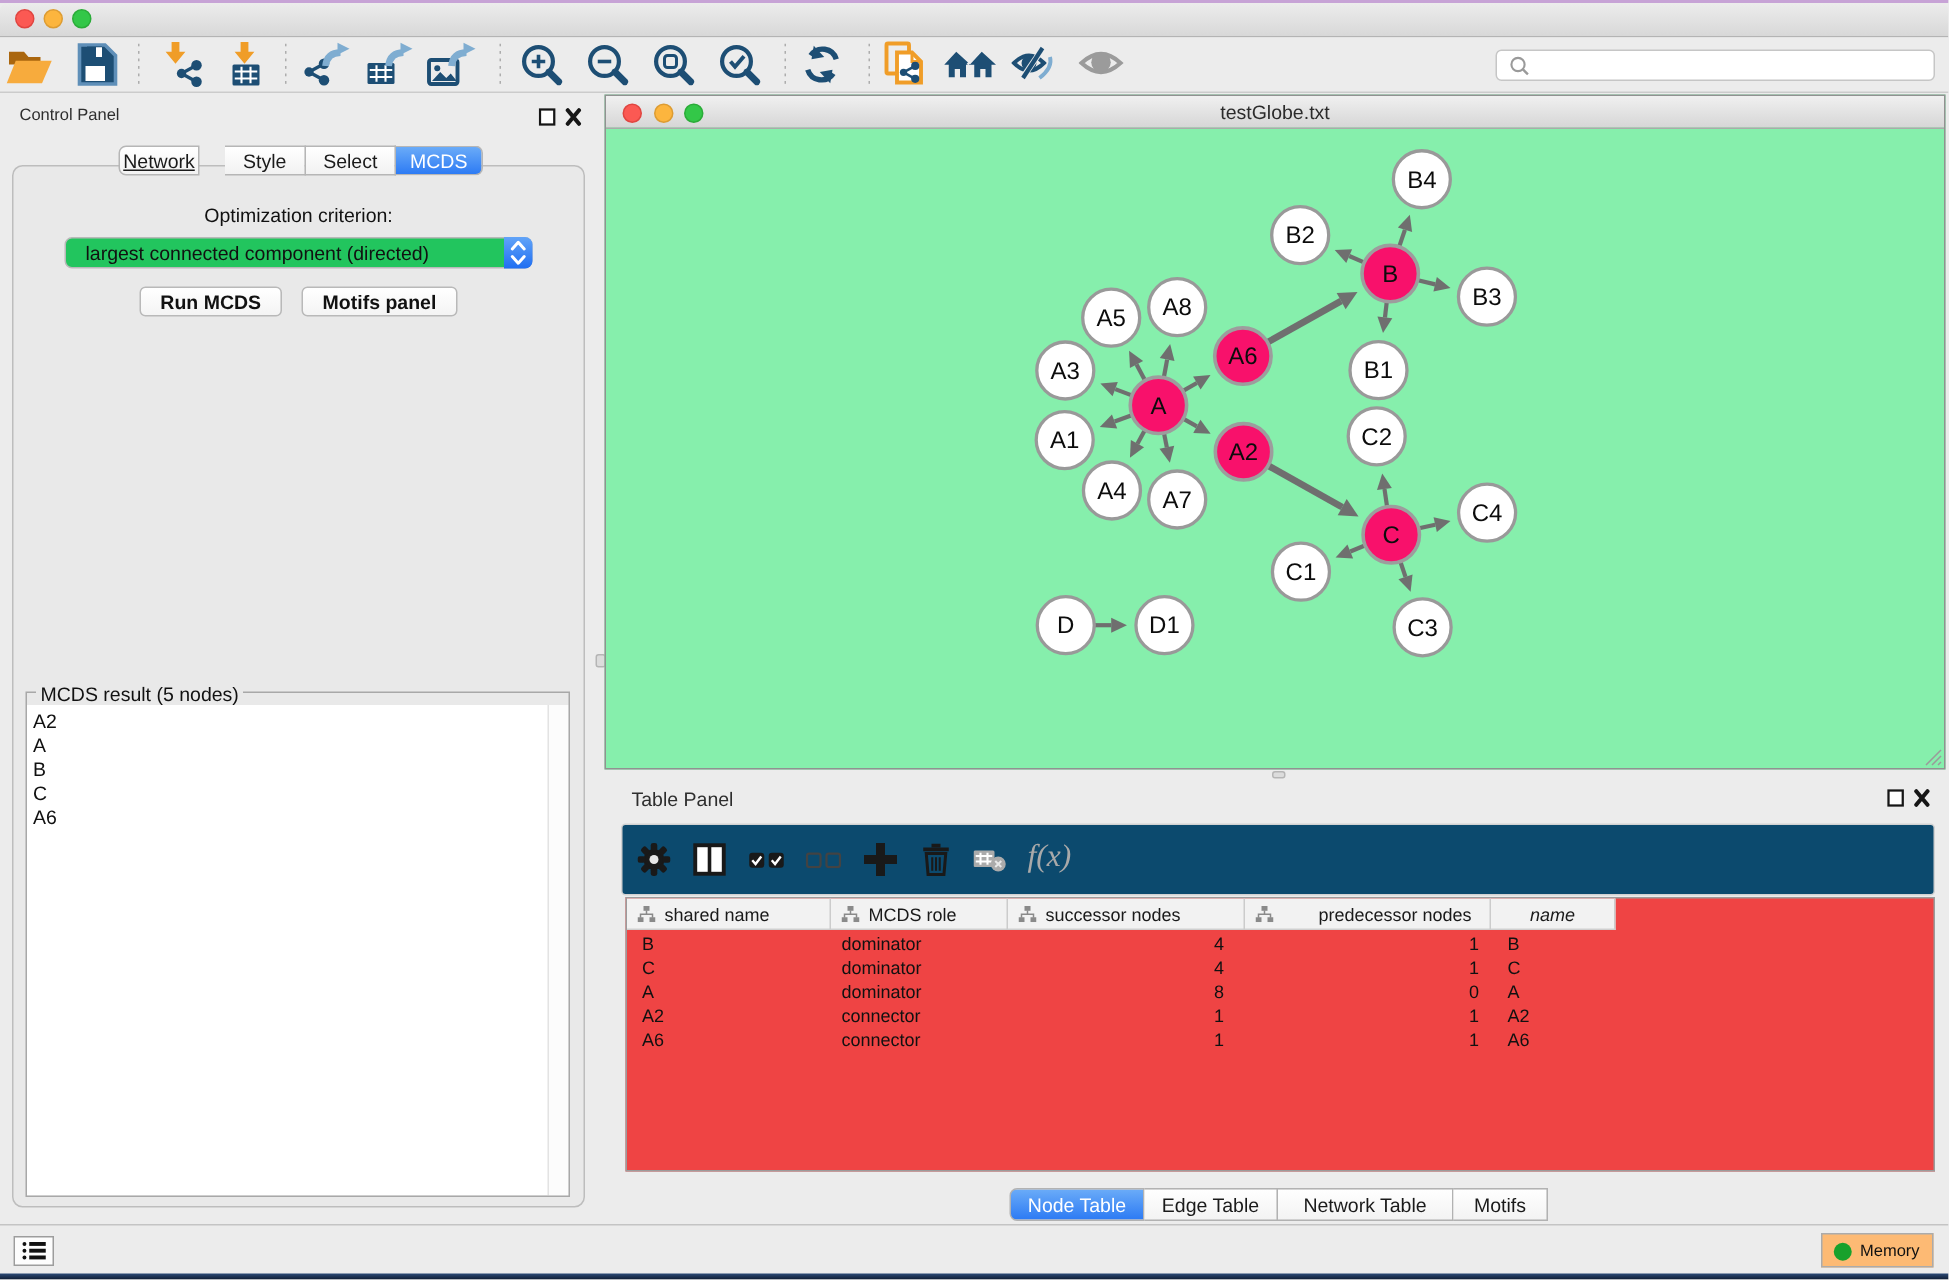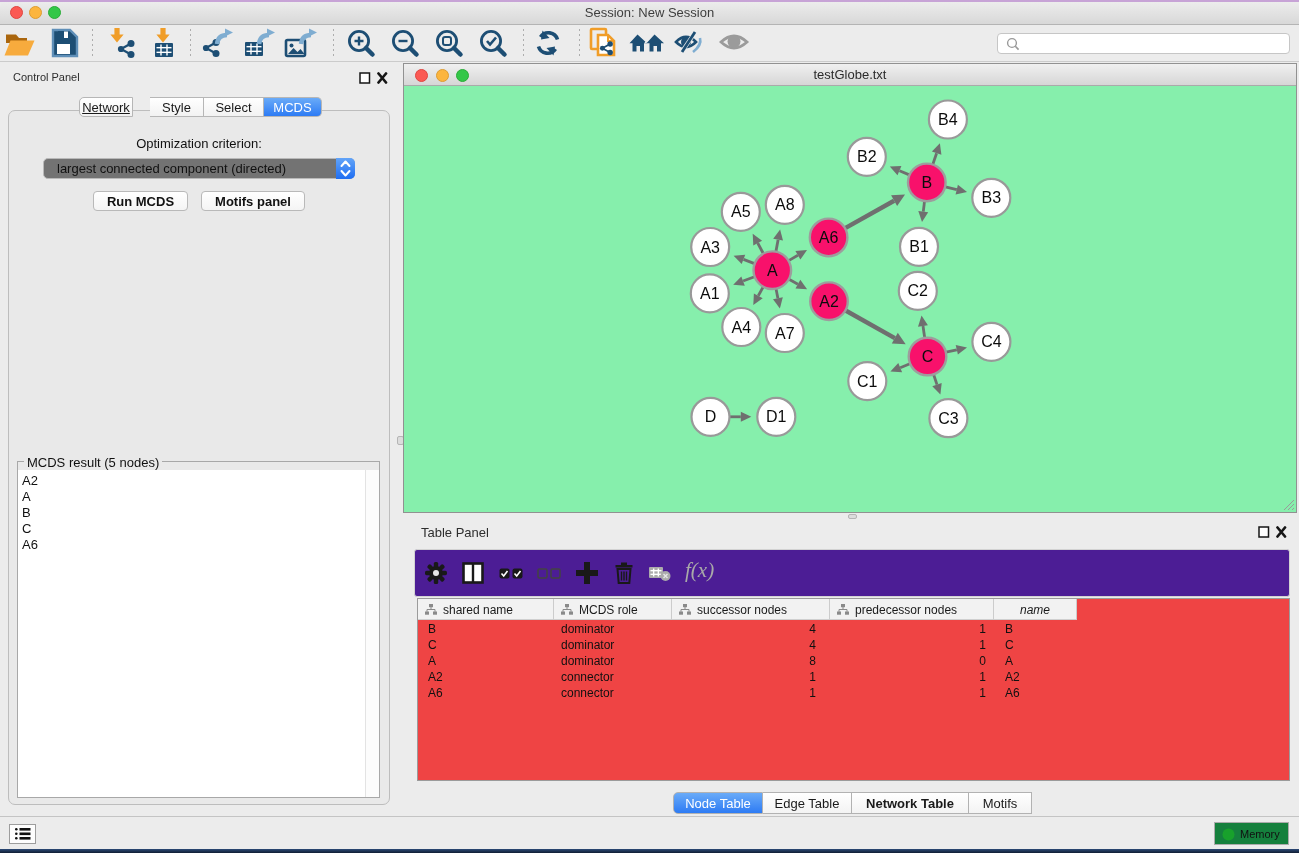--- a/index.html
+++ b/index.html
@@ -18,63 +18,62 @@
 #searchbox { left:997px; top:33px; width:293px; height:21px; background:#fff;
   border:1px solid #c6c6c6; border-radius:4px; }
 #cp-title { left:13px; top:71px; font-size:11px; color:#2e2e2e; }
 #cp-outer { left:8px; top:110px; width:382px; height:695px; border:1px solid #bdbdbd;
   border-radius:7px; background:#e9e9e9; }
 .tab { position:absolute; top:97px; height:20px; border:1px solid #b6b6b6; border-left:none;
   background:linear-gradient(180deg,#ffffff,#f2f2f2); font-size:13px; color:#1a1a1a;
   display:flex; align-items:center; justify-content:center; }
 .tabsel { background:linear-gradient(180deg,#6aabf8,#2d7bf4); color:#fff; }
 #optlabel { left:9px; top:136px; width:380px; text-align:center; font-size:13px; color:#111; }
-#combo { left:43px; top:158px; width:312px; height:21px; background:#737373; border:1px solid #b9b9b9;
+#combo { left:43px; top:158px; width:312px; height:21px; background:#22c55e; border:1px solid #b9b9b9;
   border-radius:5px; font-size:13px; color:#111; line-height:19px; padding-left:13px; }
 #combo .stepper { position:absolute; right:-1px; top:-1px; width:19px; height:21px;
   background:linear-gradient(180deg,#62a4f8,#1f6ef2); border-radius:0 5px 5px 0; }
 .pbtn { position:absolute; top:191px; height:20px; background:linear-gradient(180deg,#ffffff,#f4f4f4);
   border:1px solid #b9b9b9; border-radius:4px; font-size:13px; color:#111;
   display:flex; align-items:center; justify-content:center;font-weight:bold; }
 #fieldset { left:17px; top:461px; width:363px; height:337px; border:1px solid #a8a8a8; }
 #fieldlegend { left:24px; top:455px; background:#e9e9e9; padding:0 3px; font-size:13px; color:#111; }
 #mcdslist { left:18px; top:470px; width:361px; height:327px; background:#fff; }
 #mcdslist .scroll { position:absolute; right:0; top:0; width:14px; height:100%;
   background:#fcfcfc; border-left:1px solid #e3e3e3; }
 #mcdslist div.item { padding-left:4px; font-size:13px; line-height:16px; color:#111; }
 #netwin { left:403px; top:63px; width:894px; height:450px; background:#86efac;
   border:1px solid #919191; }
 #nettitle { position:absolute; left:0; top:0; width:100%; height:22px;
   background:linear-gradient(180deg,#f0f0f0,#d6d6d6); border-bottom:1px solid #aaa; }
 #nettext { position:absolute; top:3px; width:100%; text-align:center; font-size:13px; color:#2b2b2b; }
 #tp-title { left:421px; top:525px; font-size:13px; color:#2e2e2e; }
-#tp-toolbar { left:414px; top:549px; width:876px; height:48px; background:#4c1d95;
+#tp-toolbar { left:414px; top:549px; width:876px; height:48px; background:#0c4a6e;
   border:1px solid #d2d2d2; border-radius:3px;padding-left:24px; }
 #tptable { left:417px; top:598px; width:873px; height:183px; background:#ef4444; border:1px solid #9b9b9b; }
 #thead { position:absolute; left:0; top:0; width:659px; height:21px; background:#f2f2f2;
   border-bottom:1px solid #cfcfcf; }
 .hcell { position:absolute; top:0; height:21px; border-right:1px solid #cccccc; font-size:12px;
   color:#1a1a1a; display:flex; align-items:center; justify-content:flex-start; padding-left:7px; }
 .trow { position:absolute; font-size:12px; color:#111; height:16px; line-height:16px; }
 .btab { position:absolute; top:792px; height:22px; border:1px solid #b2b2b2; border-left:none;
   background:linear-gradient(180deg,#ffffff,#f3f3f3); font-size:13px; color:#1a1a1a;
   display:flex; align-items:center; justify-content:center; }
 #statusbar { left:0; top:816px; width:1299px; height:33px; background:#ececec; border-top:1px solid #c4c4c4; }
 #listbtn { left:9px; top:824px; width:27px; height:20px; background:#fdfdfd; border:1px solid #9d9d9d; }
-#membtn { left:1214px; top:822px; width:75px; height:23px; background:#15803d; border:1px solid #ababab;
+#membtn { left:1214px; top:822px; width:75px; height:23px; background:#fdba74; border:1px solid #ababab;
   font-size:11px; color:#111; }
 #bottomstrip { left:0; top:849px; width:1299px; height:4px; background:linear-gradient(180deg,#2c4a77,#101d33); }
 </style></head>
 <body>
 <div class="abs" id="topline"></div>
 <div class="abs" id="titlebar">
   <div class="light" style="left:10px;background:#fb5953;border:0.5px solid #e04540;"></div>
   <div class="light" style="left:29px;background:#fcb53e;border:0.5px solid #dd9c32;"></div>
   <div class="light" style="left:48px;background:#33c748;border:0.5px solid #2aac38;"></div>
-  <div id="titletext">Session: New Session</div>
 </div>
 <div class="abs" id="toolbar">
 <svg class="icon" style="left:4.0px;top:3.0px;" width="32" height="30" viewBox="0 0 32 30">
       <path d="M2,6.5 h10 l3,3.5 h8 v5 h-21 z" fill="#aa660e"></path>
       <path d="M0.5,27.5 L6.5,12.5 h24 L24,27.5 z" fill="#f7ab3d"></path>
     </svg>
 <svg class="icon" style="left:49.0px;top:3.0px;" width="30" height="30" viewBox="0 0 30 30">
       <path d="M4,2 h17 l7,7 v19 h-24 z" fill="#1d4e74" stroke="#5f8fb8" stroke-width="2.4"></path>
       <rect x="9" y="3" width="10" height="8" fill="#1d4e74"></rect>
       <rect x="15" y="3.5" width="4" height="6.5" fill="#fff"></rect>
@@ -401,21 +400,21 @@
         <svg width="12" height="11" viewBox="0 0 12 11" style="margin-right:6px;flex:none;">
           <g fill="#8a8a8a">
             <rect x="4" y="0" width="4" height="3.2"></rect>
             <rect x="0" y="7.5" width="4" height="3.2"></rect>
             <rect x="8" y="7.5" width="4" height="3.2"></rect>
           </g>
           <path d="M6,3 v2.5 M2,7.8 V5.5 h8 V7.8" stroke="#8a8a8a" stroke-width="1" fill="none"></path>
         </svg>
         <span>successor nodes</span>
       </div>
-<div class="hcell" style="left:412px;width:164px;">
+<div class="hcell" style="left:412px;width:164px;gap:24px;">
         <svg width="12" height="11" viewBox="0 0 12 11" style="margin-right:6px;flex:none;">
           <g fill="#8a8a8a">
             <rect x="4" y="0" width="4" height="3.2"></rect>
             <rect x="0" y="7.5" width="4" height="3.2"></rect>
             <rect x="8" y="7.5" width="4" height="3.2"></rect>
           </g>
           <path d="M6,3 v2.5 M2,7.8 V5.5 h8 V7.8" stroke="#8a8a8a" stroke-width="1" fill="none"></path>
         </svg>
         <span>predecessor nodes</span>
       </div>
@@ -444,21 +443,21 @@
 <div class="trow" style="left:412px;top:70px;width:156px;text-align:right;">1</div>
 <div class="trow" style="left:587px;top:70px;">A2</div>
 <div class="trow" style="left:10px;top:86px;">A6</div>
 <div class="trow" style="left:143px;top:86px;">connector</div>
 <div class="trow" style="left:254px;top:86px;width:144px;text-align:right;">1</div>
 <div class="trow" style="left:412px;top:86px;width:156px;text-align:right;">1</div>
 <div class="trow" style="left:587px;top:86px;">A6</div>
 </div>
 <div class="btab" style="left:673px;width:90px;border-radius:5px 0 0 5px;border-left:1px solid #b2b2b2;background:linear-gradient(180deg,#6aabf8,#2d7bf4);color:#fff;">Node Table</div>
 <div class="btab" style="left:763px;width:89px;">Edge Table</div>
-<div class="btab" style="left:852px;width:117px;font-weight:bold;">Network Table</div>
+<div class="btab" style="left:852px;width:117px;">Network Table</div>
 <div class="btab" style="left:969px;width:63px;">Motifs</div>
 <div class="abs" id="statusbar"></div>
 <div class="abs" id="listbtn">
   <svg width="25" height="18" viewBox="0 0 25 18" style="position:absolute;left:0;top:0;">
     <g fill="#111">
       <rect x="5" y="3" width="2.6" height="2.6" rx="1.3"></rect>
         <rect x="9.5" y="3" width="11" height="2.6"></rect>
       <rect x="5" y="7.5" width="2.6" height="2.6" rx="1.3"></rect>
         <rect x="9.5" y="7.5" width="11" height="2.6"></rect>
       <rect x="5" y="12" width="2.6" height="2.6" rx="1.3"></rect>

